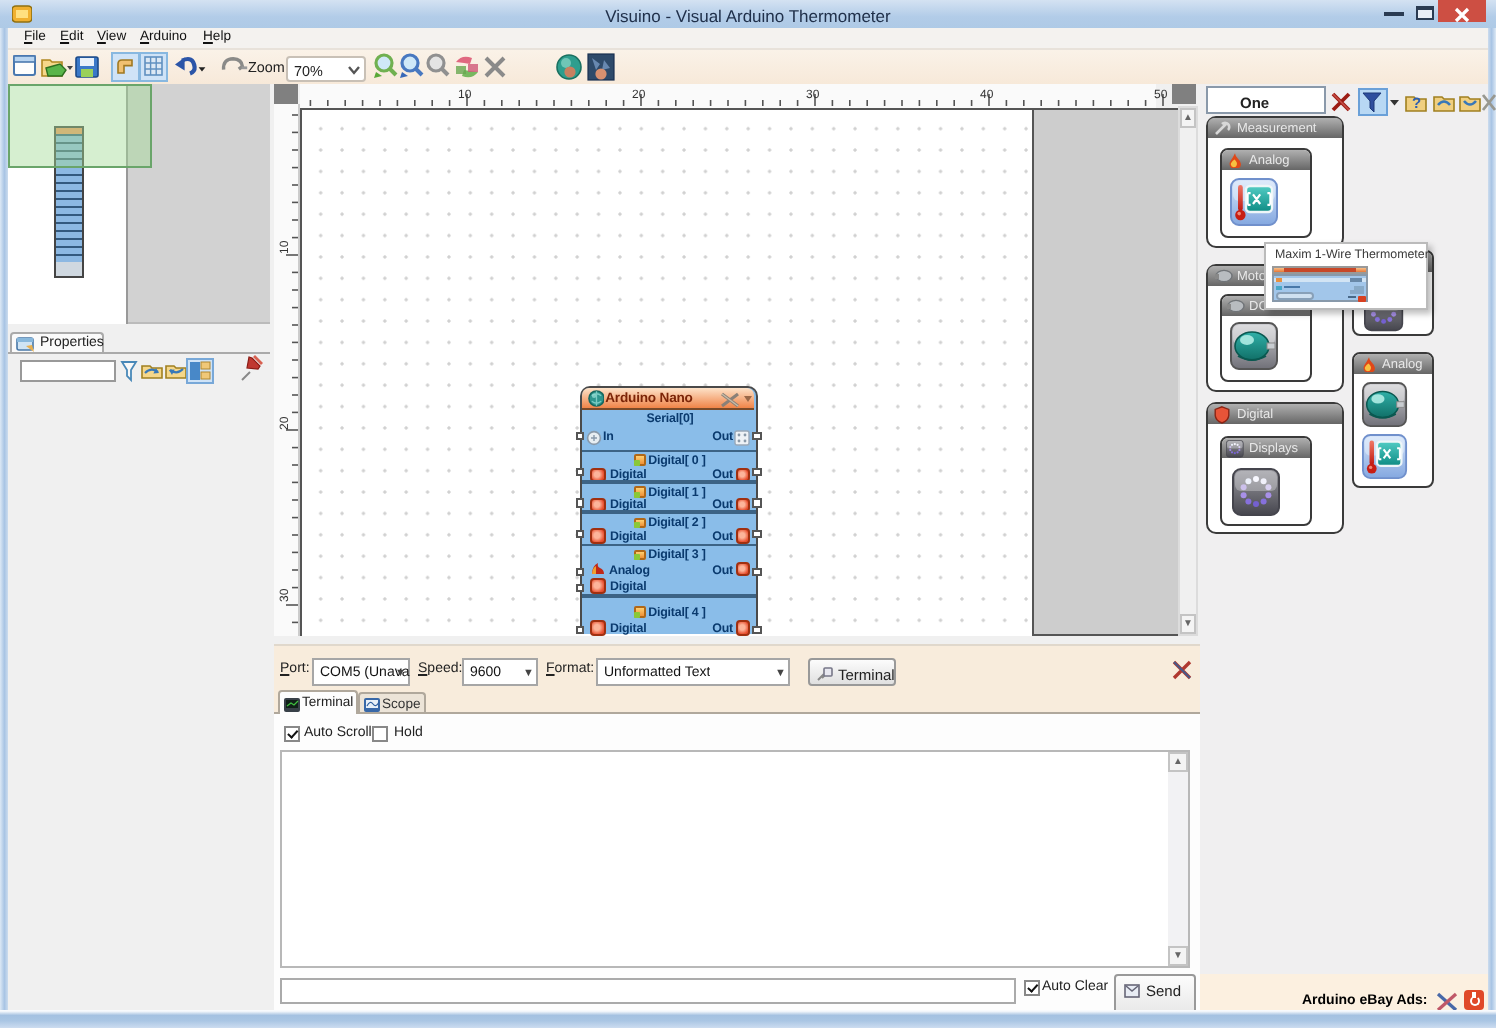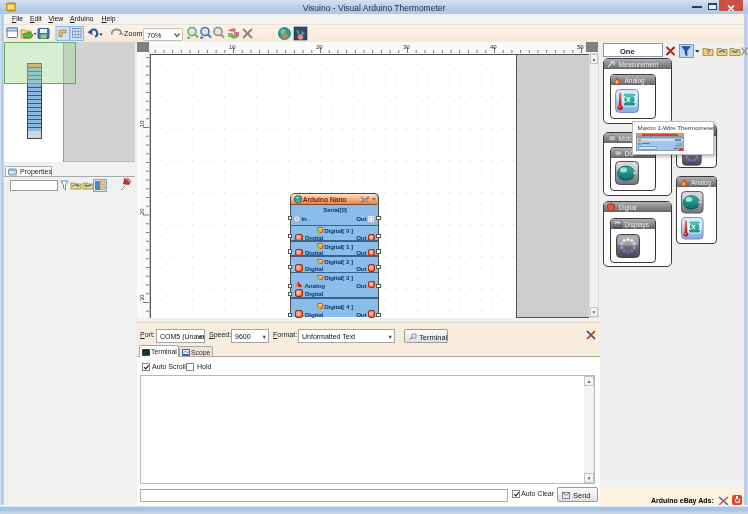--- a/index.html
+++ b/index.html
@@ -649,21 +649,21 @@
 
 <div class="abs" id="term" style="left:140px;top:374.5px;width:455px;height:109px;background:#fff;border:1px solid #b8b8b8;"></div>
 <div class="abs" style="left:584px;top:376px;width:10px;height:106.5px;background:#f2f2f4;">
   <div class="sbtn" style="top:0;">▲</div>
   <div class="sbtn" style="bottom:0;">▼</div>
 </div>
 
 <div class="abs" style="left:140px;top:489px;width:368px;height:13px;background:#fff;border:1px solid #aaa;"></div>
 <div class="cb checked" style="left:512px;top:490px;"></div>
 <div class="abs" style="left:521px;top:490px;font-size:7px;color:#222;">Auto Clear</div>
-<div class="abs" style="left:557px;top:487px;width:41px;height:15px;background:linear-gradient(#fcfcfc,#e0e0e0);border:1px solid #999;border-radius:2px;font-size:7.5px;color:#222;">
+<div class="abs" style="left:557px;top:487px;width:41px;height:28px;background:linear-gradient(#fcfcfc,#e0e0e0);border:1px solid #999;border-radius:2px;font-size:7.5px;color:#222;">
   <svg style="position:absolute;left:4px;top:4px;" width="8" height="7" viewBox="0 0 8 7">
       <rect x="0.5" y="0.5" width="7" height="6" fill="#e8ecf4" stroke="#667" stroke-width="0.8"></rect>
       <path d="M1 1 l3 2.5 3-2.5" stroke="#667" stroke-width="0.8" fill="none"></path>
     </svg>
   <span style="position:absolute;left:15px;top:3px;">Send</span>
 </div>
 <div class="abs" id="ebay">
     <b style="position:absolute;left:51px;top:10px;font-size:7px;">Arduino eBay Ads:</b>
   <svg style="position:absolute;left:118px;top:9px;" width="11" height="10" viewBox="0 0 11 10">
       <path d="M1 1 l9 8" stroke="#4868a8" stroke-width="1.6"></path>

